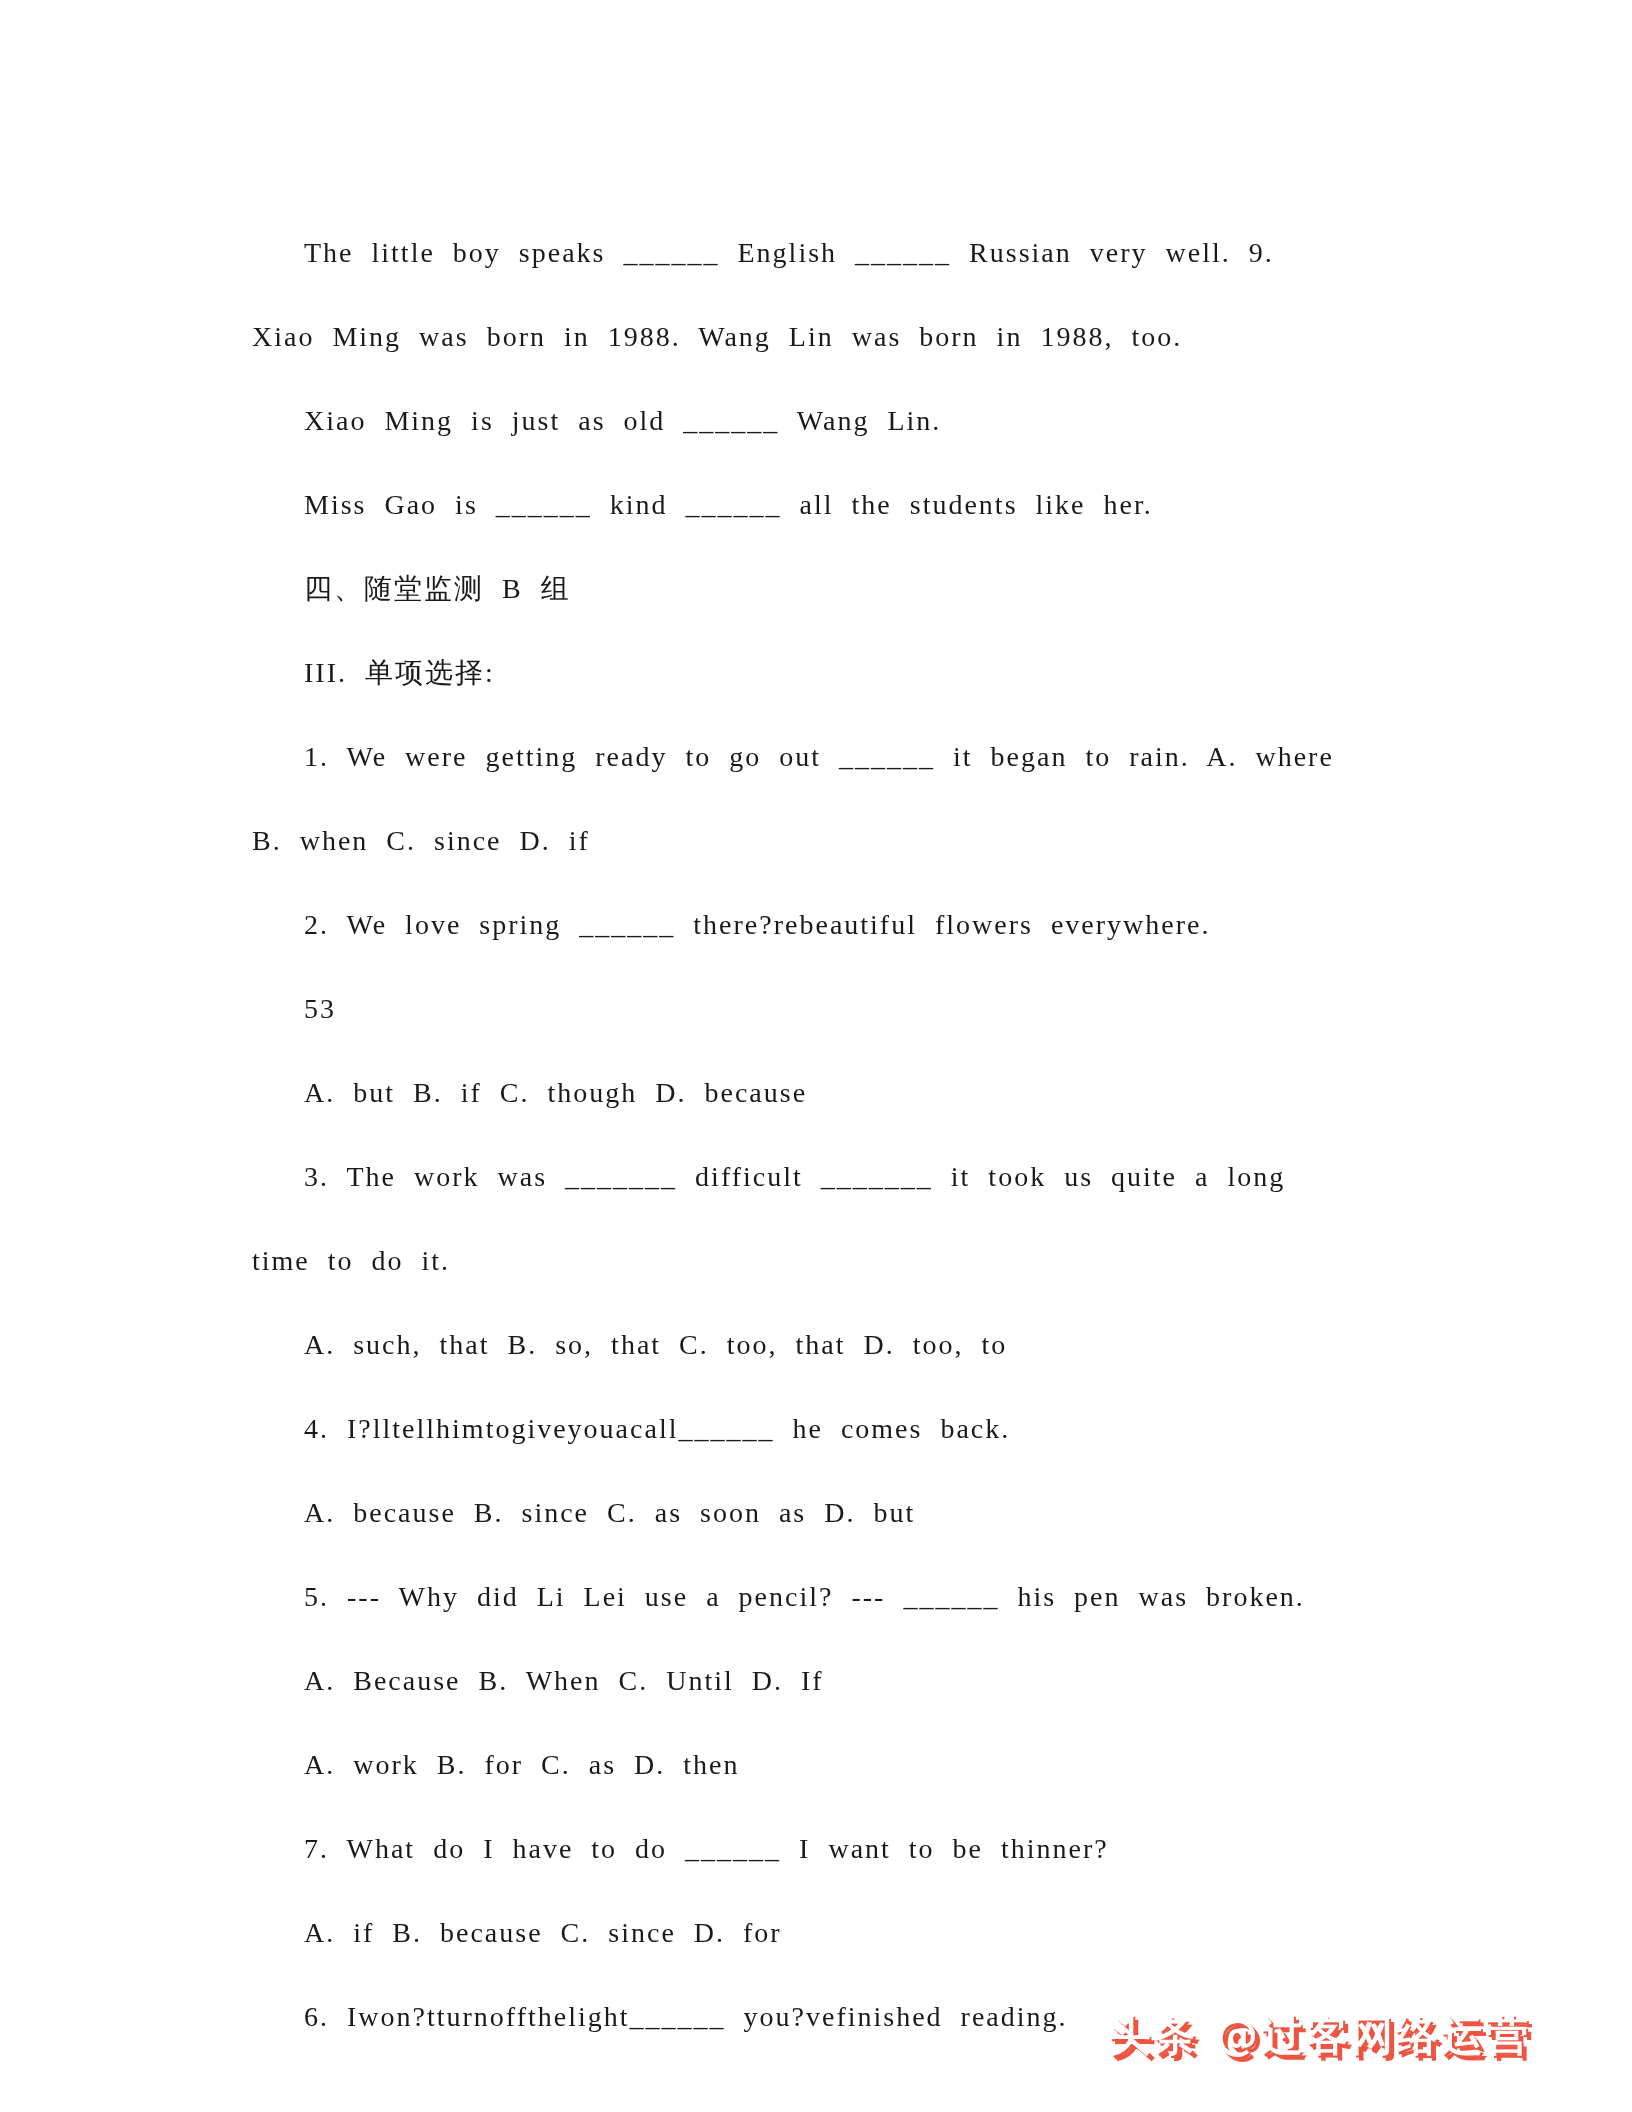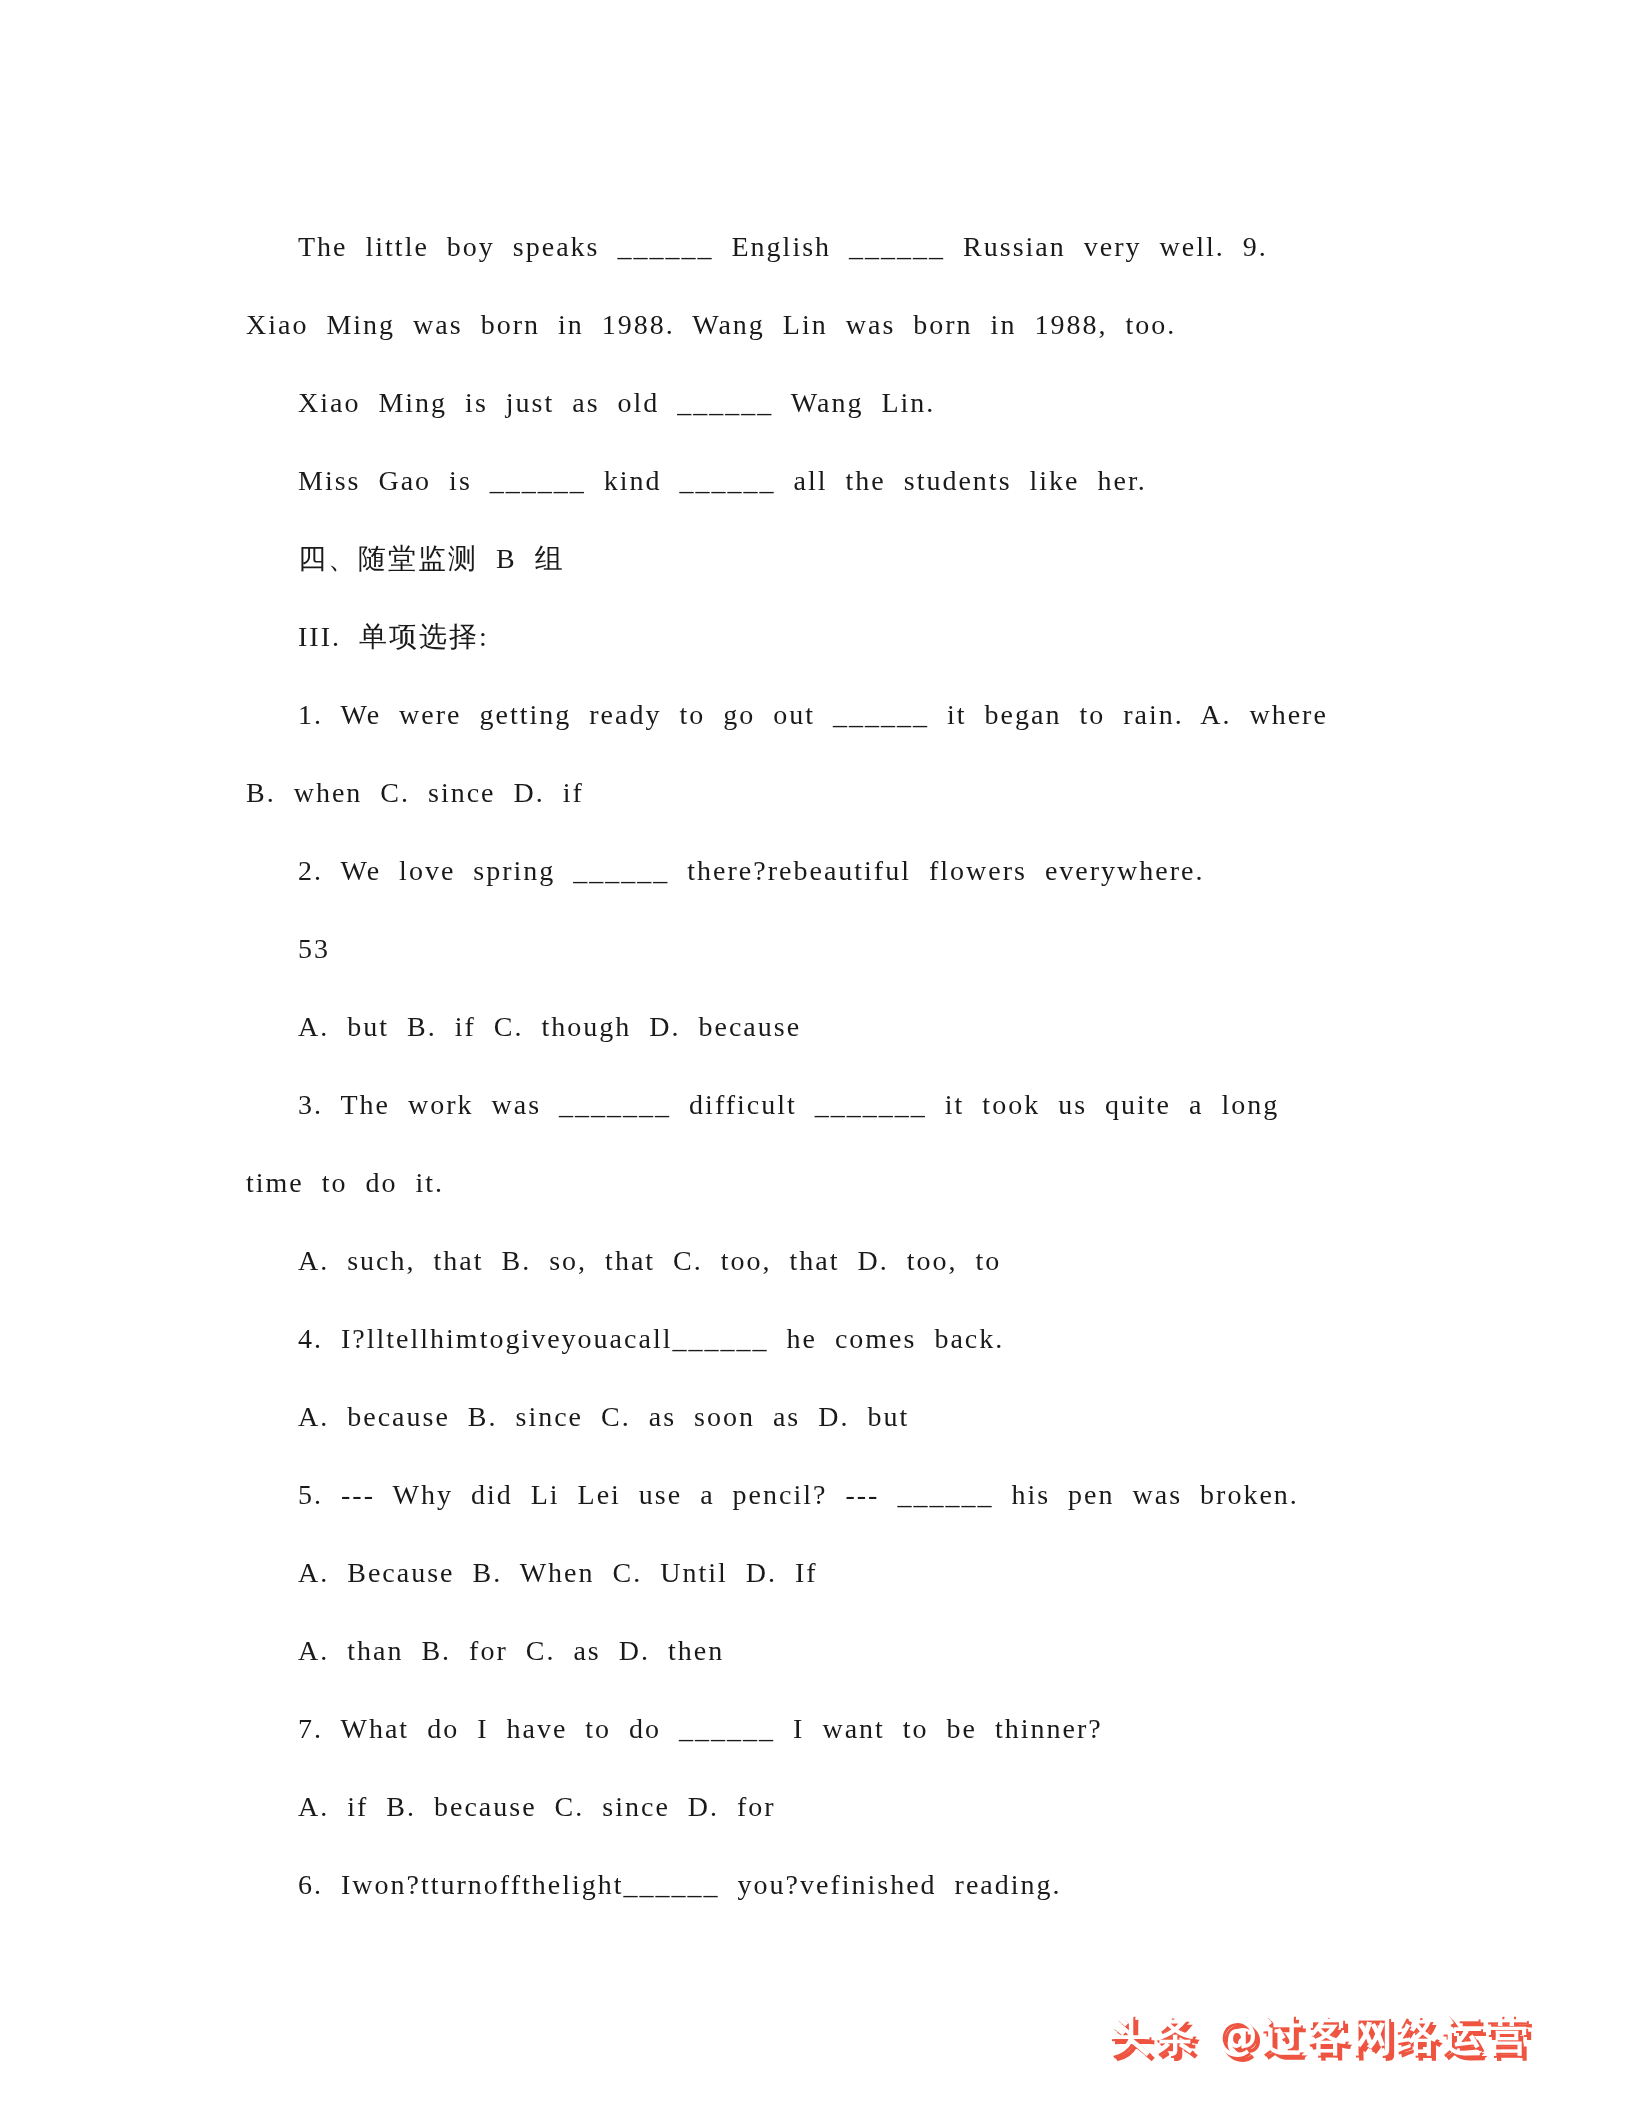--- a/index.html
+++ b/index.html
@@ -13,21 +13,21 @@
     font-family: "Liberation Serif", "DejaVu Serif", serif;
   }
   .doc {
     position: absolute;
     left: 238px;
     top: 204px;
     width: 1350px;
     color: var(--ink, #1a1a1a);
   }
   .line {
-    margin: 8px;
+    margin: 14px;
     height: 70px;
     line-height: 70px;
     font-size: 28px;
     letter-spacing: 2px;
     word-spacing: 9px;
     white-space: nowrap;
   }
   .indent { padding-left: 52px; }
   .watermark {
     position: absolute;
@@ -59,20 +59,20 @@
     <p class="line indent">2. We love spring ______ there?rebeautiful flowers everywhere.</p>
     <p class="line indent">53</p>
     <p class="line indent">A. but B. if C. though D. because</p>
     <p class="line indent">3. The work was _______ difficult _______ it took us quite a long</p>
     <p class="line">time to do it.</p>
     <p class="line indent">A. such, that B. so, that C. too, that D. too, to</p>
     <p class="line indent">4. I?lltellhimtogiveyouacall______ he comes back.</p>
     <p class="line indent">A. because B. since C. as soon as D. but</p>
     <p class="line indent">5. --- Why did Li Lei use a pencil? --- ______ his pen was broken.</p>
     <p class="line indent">A. Because B. When C. Until D. If</p>
-    <p class="line indent">A. than B. for C. as D. then</p>
+    <p class="line indent">A. work B. for C. as D. then</p>
     <p class="line indent">7. What do I have to do ______ I want to be thinner?</p>
     <p class="line indent">A. if B. because C. since D. for</p>
     <p class="line indent">6. Iwon?tturnoffthelight______ you?vefinished reading.</p>
   </section>
 
   <div class="watermark">头条 @过客网络运营</div>
 </main>
 
 </body></html>

